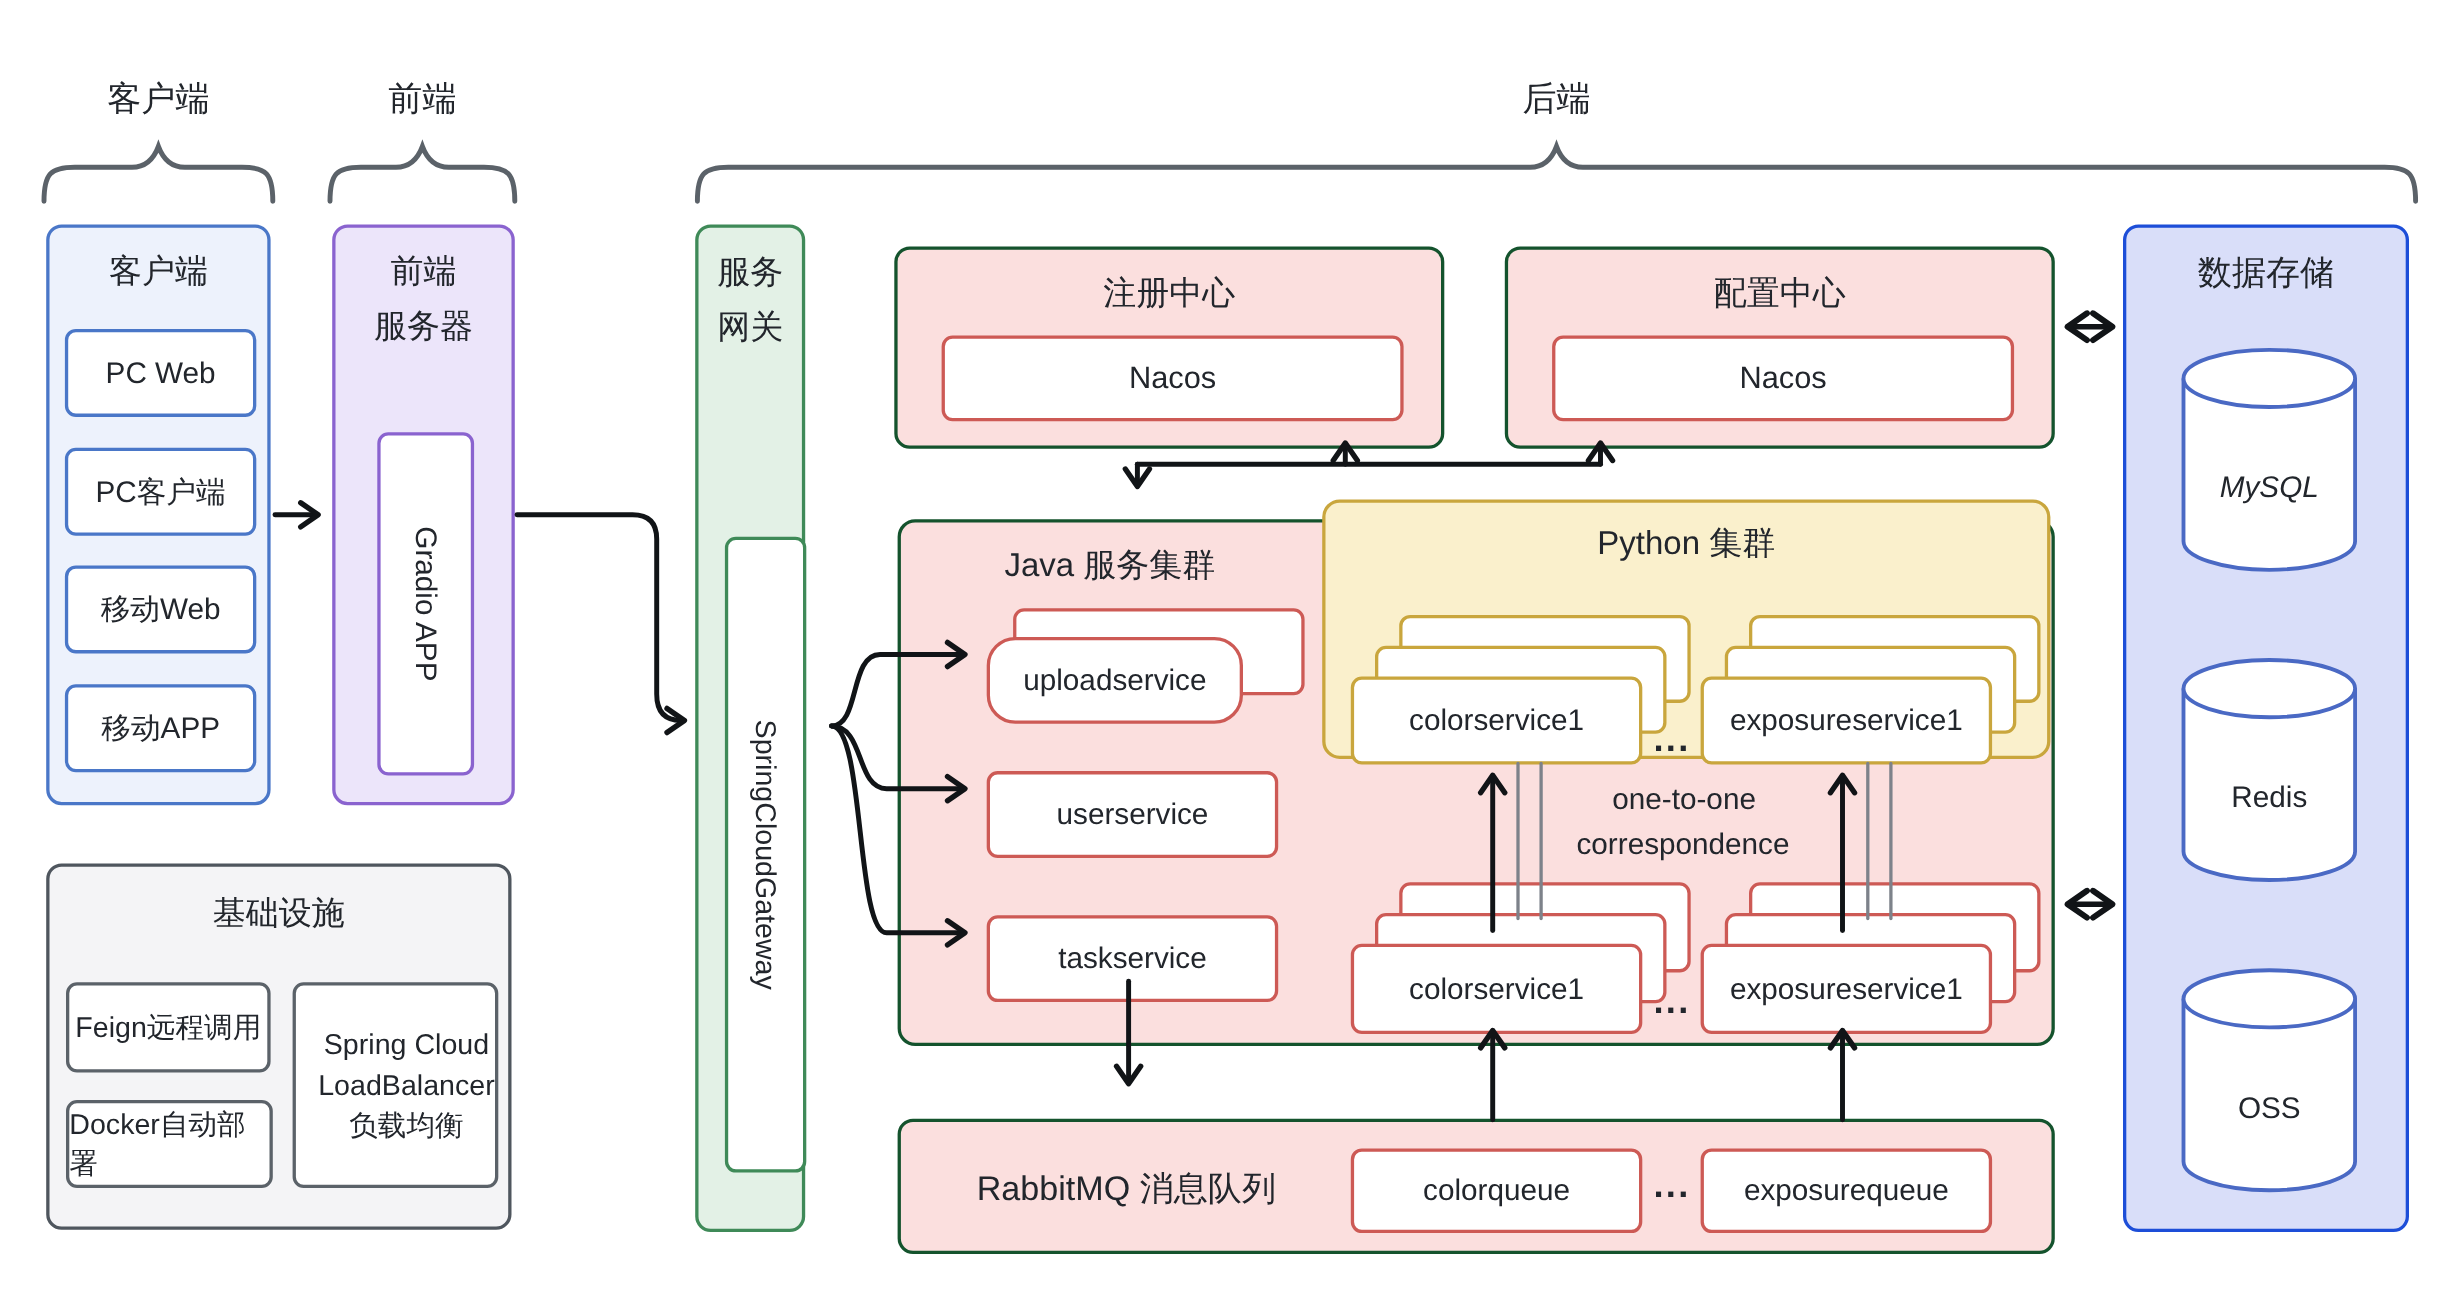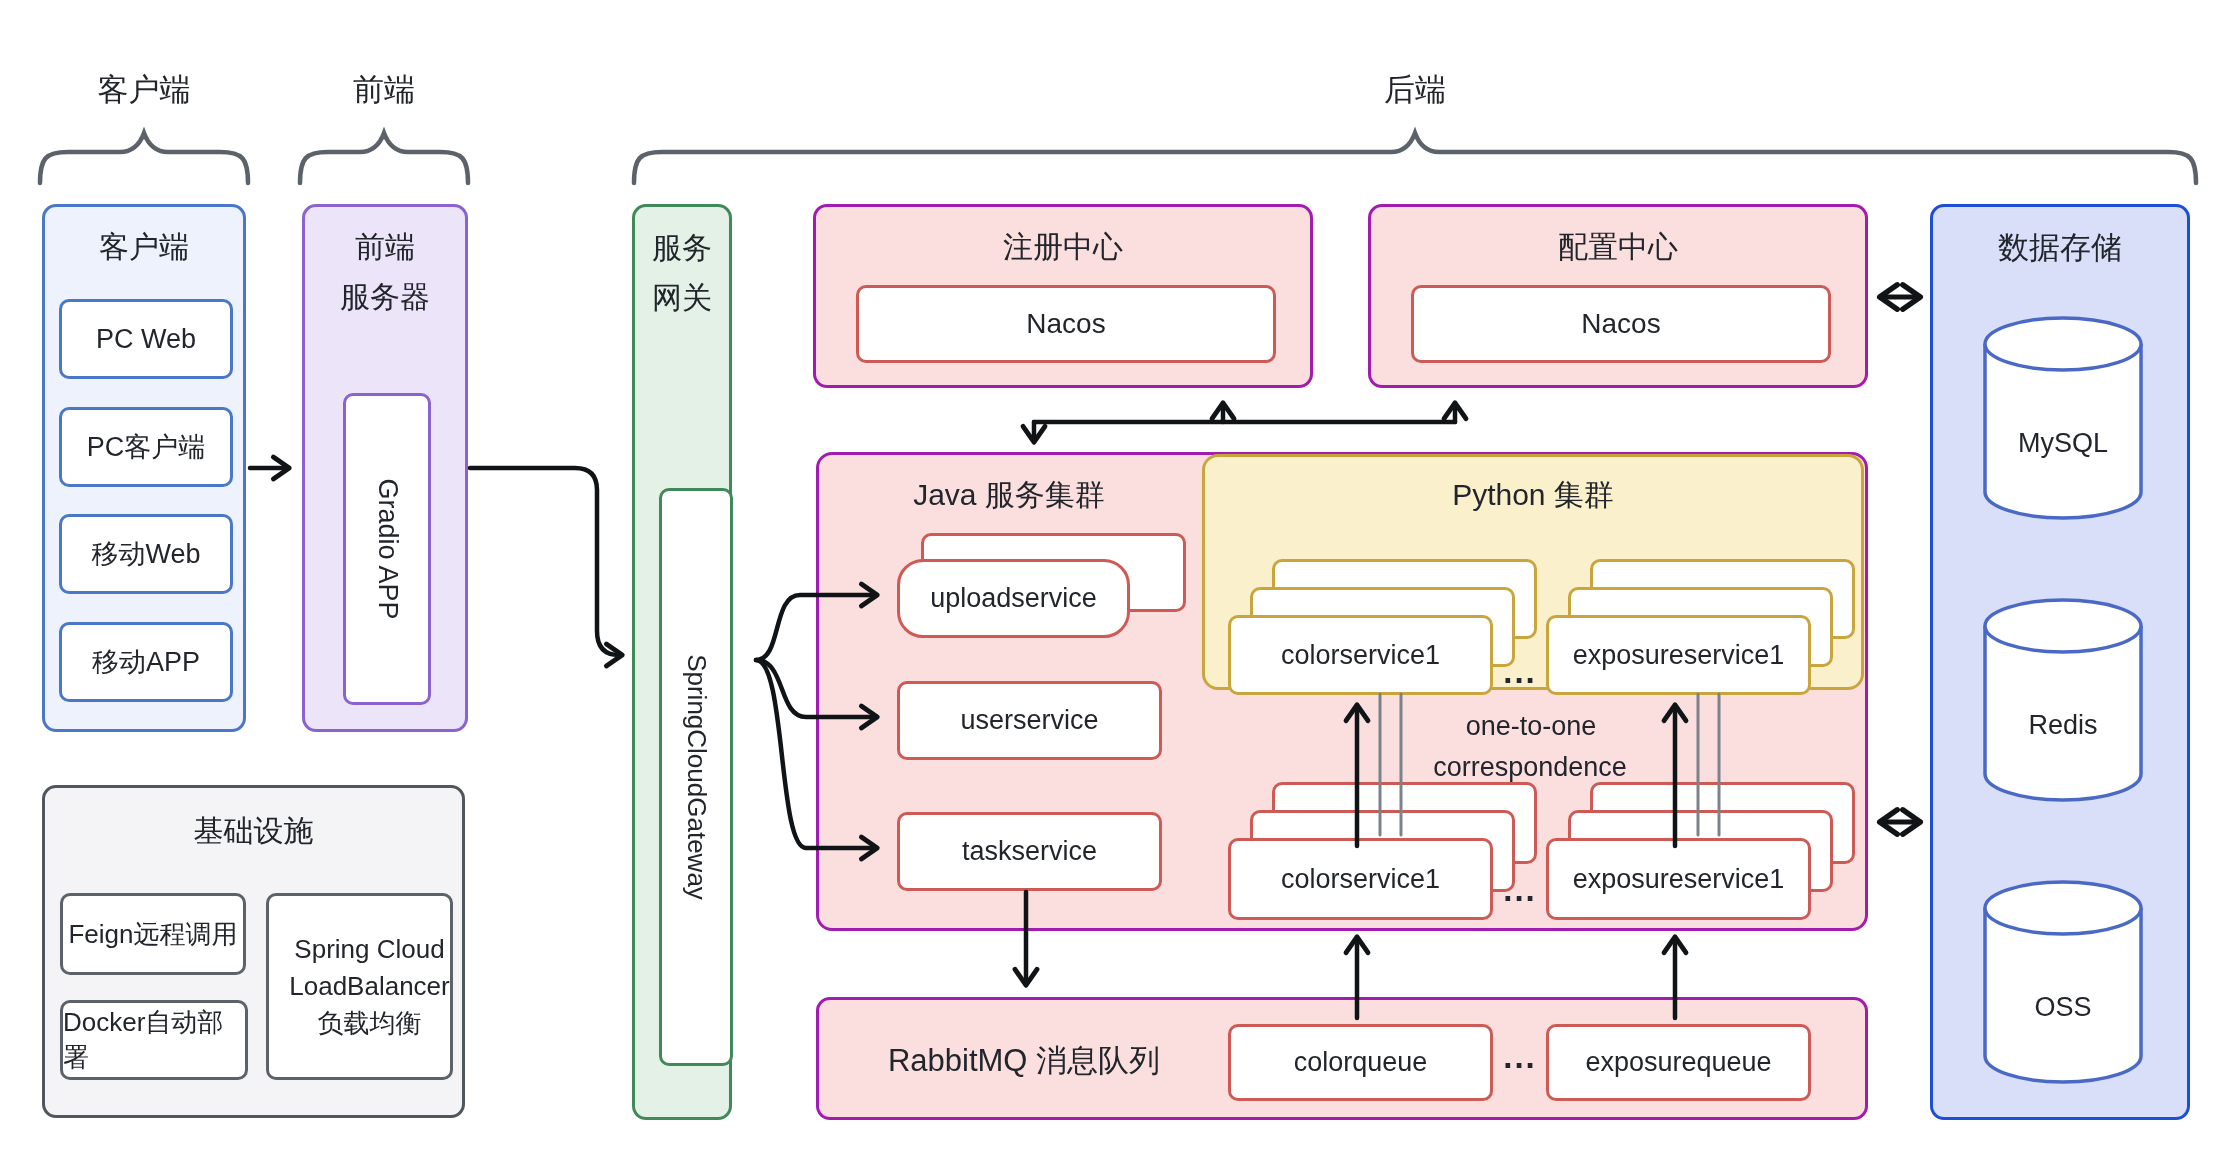--- a/index.html
+++ b/index.html
@@ -2,21 +2,21 @@
 <html><head>
 <meta charset="utf-8">
 <style>
   html,body{margin:0;padding:0;background:#ffffff;}
   #stage{position:relative;width:2238px;height:1172px;background:#fff;overflow:hidden;
          font-family:"Liberation Sans","DejaVu Sans",sans-serif;color:#22262c;}
   .panel{position:absolute;box-sizing:border-box;border-radius:14px;}
   .blue  {background:#edf2fc;border:3px solid #4a77c8;}
   .purple{background:#ece5fa;border:3px solid #8a63cf;}
   .green {background:#e3f1e6;border:3px solid #3f8a58;}
-  .red   {background:#fbdfde;border:3px solid #a21caf;}
+  .red   {background:#fbdfde;border:3px solid #14532d;margin-top:20px;}
   .yellow{background:#faf0cc;border:3px solid #c9a63d;}
   .lav   {background:#d9def9;border:3px solid #1d4ed8;}
   .gray  {background:#f4f4f6;border:3.5px solid #4f565e;}
   .card{position:absolute;box-sizing:border-box;background:#fff;border-radius:10px;
         display:flex;align-items:center;justify-content:center;font-size:27px;}
   .card.bblue  {border:3px solid #4a77c8;}
   .card.bred   {border:3px solid #cd5a55;}
   .card.byellow{border:3px solid #c9a63d;}
   .card.bgray  {border:3px solid #5b6269;font-size:26px;}
   .ptitle{position:absolute;left:0;right:0;text-align:center;font-size:30px;line-height:36px;}
@@ -70,21 +70,21 @@
   </div>
 
   <div class="panel red" style="left:1368px;top:204px;width:500px;height:184px;">
     <div class="ptitle" style="top:22px;">配置中心</div>
     <div class="card bred" style="left:40px;top:78px;width:420px;height:78px;font-size:28px;">Nacos</div>
   </div>
 
   <div class="panel lav" style="left:1930px;top:204px;width:260px;height:916px;">
     <div class="ptitle" style="top:23px;font-size:31px;">数据存储</div>
   </div>
-  <div class="cyl-label" style="left:1985px;top:424px;width:156px;">MySQL</div>
+  <div class="cyl-label" style="left:1985px;top:424px;width:156px;font-style:italic;">MySQL</div>
   <div class="cyl-label" style="left:1985px;top:706px;width:156px;">Redis</div>
   <div class="cyl-label" style="left:1985px;top:988px;width:156px;">OSS</div>
 
   <div class="panel red" style="left:816px;top:452px;width:1052px;height:479px;border-radius:16px;">
     <div class="ptitle" style="left:20px;top:22px;width:340px;right:auto;">Java 服务集群</div>
 
     <div class="card bred" style="left:102px;top:78px;width:265px;height:79px;"></div>
     <div class="card bred" style="left:78px;top:104px;width:233px;height:79px;border-radius:26px;">uploadservice</div>
 
     <div class="card bred" style="left:78px;top:226px;width:265px;height:79px;">userservice</div>

